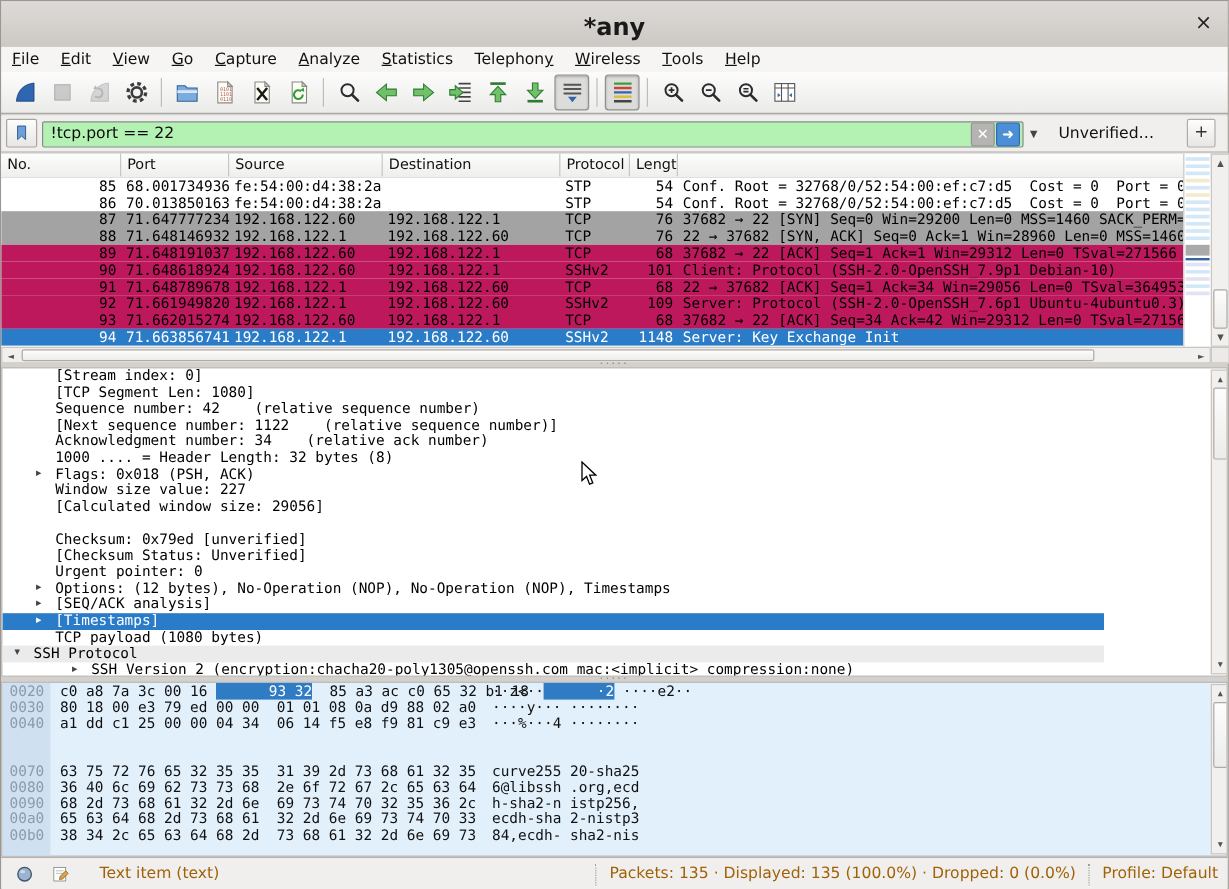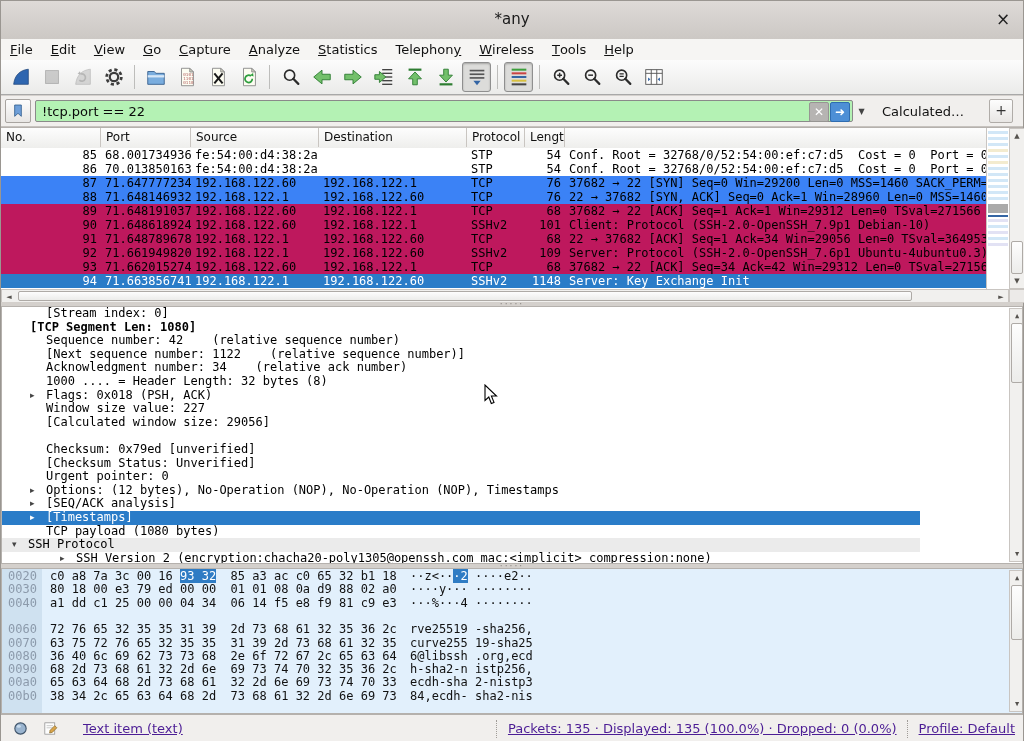--- a/index.html
+++ b/index.html
@@ -4,21 +4,21 @@
 <style>
   html,body{margin:0;padding:0;}
   body{width:1024px;height:741px;overflow:hidden;background:#d4d0cc;
        font-family:"DejaVu Sans","Liberation Sans",sans-serif;-webkit-font-smoothing:antialiased;}
   #win{position:relative;width:1024px;height:741px;background:#d4d0cc;border:1px solid #9a9691;box-sizing:border-box;}
   .mono{font-family:"DejaVu Sans Mono","Liberation Mono",monospace;}
 
   
   #titlebar{position:absolute;left:0;top:0;width:100%;height:38px;
     background:linear-gradient(#dedad7,#ccc8c4);border-bottom:1px solid #b3afa9;}
-  #title{position:absolute;left:0;right:0;top:9px;text-align:center;font-size:15px;color:#1a1a1a;}
+  #title{position:absolute;left:0;right:0;top:9px;text-align:center;font-size:20px;color:#1a1a1a;font-weight:bold;}
   #close-btn{position:absolute;right:10px;top:8px;width:20px;height:20px;text-align:center;
     font-size:17px;line-height:20px;color:#222;cursor:default;}
 
   
   #menubar{position:absolute;left:0;top:38px;width:100%;height:21px;background:#f6f5f3;
     border-bottom:1px solid #d8d4d0;display:flex;align-items:center;font-size:13px;color:#111;}
   .menu-item{padding:0 9px;height:100%;display:flex;align-items:center;}
   .menu-item u{text-decoration:underline;}
 
   
@@ -53,21 +53,21 @@
 
   
   #packetlist{position:absolute;left:0;top:126px;width:100%;height:175px;background:#fff;border-top:1px solid #b5b1ad;box-sizing:border-box;}
   #pl-header{position:absolute;left:0;top:0;width:1008px;height:20px;
     background:linear-gradient(#fdfdfd,#eeeeec);border-bottom:1px solid #b4b0ac;}
   .hcell{position:absolute;top:0;height:19px;border-right:1px solid #c9c5c1;
     font-size:12px;color:#111;line-height:19px;padding-left:5px;box-sizing:border-box;overflow:hidden;white-space:nowrap;}
   #pl-rows{position:absolute;left:0;top:20px;width:985px;height:141px;overflow:hidden;}
   .prow{position:absolute;left:0;width:100%;height:14px;font-size:12px;line-height:14px;white-space:pre;}
   .prow.c-white{background:#ffffff;color:#000;}
-  .prow.c-gray{background:#3b82f6;color:#000;}
+  .prow.c-gray{background:#a3a3a3;color:#000;}
   .prow.c-lav{background:#be185d;color:#000;}
   .prow.selected{background:#2a7cc8 !important;color:#fff !important;}
   .pcell{position:absolute;top:0;height:14px;overflow:hidden;}
   
   .sb-track{background:#f1f0ee;border:1px solid #c9c5c1;box-sizing:border-box;}
   .sb-thumb{position:absolute;background:linear-gradient(#fdfdfd,#ececea);border:1px solid #aeaaa6;border-radius:2px;box-sizing:border-box;}
   .sb-arrow{position:absolute;font-size:7px;color:#55524e;text-align:center;width:100%;}
   #pl-minimap{position:absolute;left:985px;top:0;width:23px;height:161px;background:#fff;border-left:1px solid #c9c5c1;box-sizing:border-box;}
   .mm-stripe{position:absolute;left:1px;width:20px;}
   #pl-vscroll{position:absolute;left:1008px;top:0;width:16px;height:161px;}
@@ -90,26 +90,26 @@
   #dt-vscroll{position:absolute;left:1007px;top:1px;width:16px;height:254px;}
 
   
   #hexpane{position:absolute;left:0;top:567px;width:100%;height:146px;background:#e2f0fc;
     border:1px solid #b5b1ad;box-sizing:border-box;overflow:hidden;}
   #hex-offsets{position:absolute;left:0;top:0;width:40px;height:100%;background:#cfe1f0;}
   .hline{position:absolute;left:0;width:1006px;height:13.3px;font-size:12px;line-height:13.3px;white-space:pre;color:#111;}
   .hoff{position:absolute;left:6px;color:#8c9aab;}
   .hhex{position:absolute;left:48px;}
   .hascii{position:absolute;left:408px;}
-  .hl{background:#2f7cc4;color:#fff;}
+  .hl{background:#2f7cc4;color:#fff;padding-left:44px;}
   #hx-vscroll{position:absolute;left:1007px;top:1px;width:16px;height:142px;}
 
   
   #statusbar{position:absolute;left:0;top:713px;width:100%;height:28px;background:#f1efed;
-    border-top:1px solid #b5b1ad;display:flex;align-items:center;font-size:13px;color:#4c1d95;box-sizing:border-box;text-decoration:underline;}
+    border-top:1px solid #b5b1ad;display:flex;align-items:center;font-size:13px;color:#a16207;box-sizing:border-box;}
   #expert-btn,#comment-btn{width:22px;height:22px;display:flex;align-items:center;justify-content:center;margin-left:8px;}
   #status-field{margin-left:22px;}
   #status-right{margin-left:auto;display:flex;align-items:center;}
   .st-sep{width:1px;height:18px;border-left:1px dotted #a09c98;margin:0 10px;}
   #status-profile{margin-right:8px;}
 
   
   #cursor{position:absolute;left:483px;top:383px;width:14px;height:21px;z-index:50;}
 </style>
 </head>
@@ -293,21 +293,21 @@
       <svg viewBox="0 0 24 24">
           <path d="M7 3 h10 v17 l-5-4.5 L7 20 z" fill="#6f9fd8" stroke="#2c5a8c" stroke-width="1.2"></path>
         </svg>
     </div>
     <div id="filter-input-wrap">
       <input id="filter-input" type="text" value="!tcp.port == 22" style="">
       <div class="in-btn" id="clear-btn">✕</div>
       <div class="in-btn" id="apply-btn">➜</div>
     </div>
     <div id="filter-caret">▼</div>
-    <div id="expression-label">Calculated…</div>
+    <div id="expression-label">Unverified…</div>
     <div id="add-filter-btn">+</div>
   </div>
 
   <div id="packetlist">
     <div id="pl-header">
         <div class="hcell" style="left: 0px; width: 100px;">No.</div>
         <div class="hcell" style="left: 100px; width: 90px;">Port</div>
         <div class="hcell" style="left: 190px; width: 128px;">Source</div>
         <div class="hcell" style="left: 318px; width: 148px;">Destination</div>
         <div class="hcell" style="left: 466px; width: 58px;">Protocol</div>
@@ -363,21 +363,21 @@
 
   <div class="splitter" style="top:301px">·····</div>
 
   <div id="details" class="mono">
     <div id="dt-vscroll" class="sb-track">
       <div class="sb-arrow" style="top:3px">▲</div>
       <div class="sb-thumb" style="left:1px;width:12px;top:14px;height:60px"></div>
       <div class="sb-arrow" style="bottom:3px">▼</div>
     </div>
   <div class="dline" style="top: 0px;"><span class="dtext" style="left: 44px;">[Stream index: 0]</span></div>
-      <div class="dline" style="top: 13.6px;"><span class="dtext" style="left: 28px; font-weight: bold;">[TCP Segment Len: 1080]</span></div>
+      <div class="dline" style="top: 13.6px;"><span class="dtext" style="left: 44px;">[TCP Segment Len: 1080]</span></div>
       <div class="dline" style="top: 27.2px;"><span class="dtext" style="left: 44px;">Sequence number: 42    (relative sequence number)</span></div>
       <div class="dline" style="top: 40.8px;"><span class="dtext" style="left: 44px;">[Next sequence number: 1122    (relative sequence number)]</span></div>
       <div class="dline" style="top: 54.4px;"><span class="dtext" style="left: 44px;">Acknowledgment number: 34    (relative ack number)</span></div>
       <div class="dline" style="top: 68px;"><span class="dtext" style="left: 44px;">1000 .... = Header Length: 32 bytes (8)</span></div>
       <div class="dline" style="top: 81.6px;"><span class="dexp" style="left: 28px;">▸</span><span class="dtext" style="left: 44px;">Flags: 0x018 (PSH, ACK)</span></div>
       <div class="dline" style="top: 95.2px;"><span class="dtext" style="left: 44px;">Window size value: 227</span></div>
       <div class="dline" style="top: 108.8px;"><span class="dtext" style="left: 44px;">[Calculated window size: 29056]</span></div>
       <div class="dline" style="top: 136px;"><span class="dtext" style="left: 44px;">Checksum: 0x79ed [unverified]</span></div>
       <div class="dline" style="top: 149.6px;"><span class="dtext" style="left: 44px;">[Checksum Status: Unverified]</span></div>
       <div class="dline" style="top: 163.2px;"><span class="dtext" style="left: 44px;">Urgent pointer: 0</span></div>
@@ -394,22 +394,21 @@
   <div id="hexpane" class="mono">
     <div id="hex-offsets"></div>
     <div id="hx-vscroll" class="sb-track">
       <div class="sb-arrow" style="top:3px">▲</div>
       <div class="sb-thumb" style="left:1px;width:12px;top:14px;height:55px"></div>
       <div class="sb-arrow" style="bottom:3px">▼</div>
     </div>
   <div class="hline" style="top: 1px;"><span class="hoff">0020</span><span class="hhex">c0 a8 7a 3c 00 16 <span class="hl">93 32</span>  85 a3 ac c0 65 32 b1 18</span><span class="hascii">··z&lt;··<span class="hl">·2</span> ····e2··</span></div>
       <div class="hline" style="top: 14.3px;"><span class="hoff">0030</span><span class="hhex">80 18 00 e3 79 ed 00 00  01 01 08 0a d9 88 02 a0</span><span class="hascii">····y··· ········</span></div>
       <div class="hline" style="top: 27.6px;"><span class="hoff">0040</span><span class="hhex">a1 dd c1 25 00 00 04 34  06 14 f5 e8 f9 81 c9 e3</span><span class="hascii">···%···4 ········</span></div>
-      <div class="hline" style="top: 54.2px;"><span class="hoff">0060</span><span class="hhex">72 76 65 32 35 35 31 39  2d 73 68 61 32 35 36 2c</span><span class="hascii">rve25519 -sha256,</span></div>
-      <div class="hline" style="top: 67.5px;"><span class="hoff">0070</span><span class="hhex">63 75 72 76 65 32 35 35  31 39 2d 73 68 61 32 35</span><span class="hascii">curve255 19-sha25</span></div>
+      <div class="hline" style="top: 67.5px;"><span class="hoff">0070</span><span class="hhex">63 75 72 76 65 32 35 35  31 39 2d 73 68 61 32 35</span><span class="hascii">curve255 20-sha25</span></div>
       <div class="hline" style="top: 80.8px;"><span class="hoff">0080</span><span class="hhex">36 40 6c 69 62 73 73 68  2e 6f 72 67 2c 65 63 64</span><span class="hascii">6@libssh .org,ecd</span></div>
       <div class="hline" style="top: 94.1px;"><span class="hoff">0090</span><span class="hhex">68 2d 73 68 61 32 2d 6e  69 73 74 70 32 35 36 2c</span><span class="hascii">h-sha2-n istp256,</span></div>
       <div class="hline" style="top: 107.4px;"><span class="hoff">00a0</span><span class="hhex">65 63 64 68 2d 73 68 61  32 2d 6e 69 73 74 70 33</span><span class="hascii">ecdh-sha 2-nistp3</span></div>
       <div class="hline" style="top: 120.7px;"><span class="hoff">00b0</span><span class="hhex">38 34 2c 65 63 64 68 2d  73 68 61 32 2d 6e 69 73</span><span class="hascii">84,ecdh- sha2-nis</span></div>
     </div>
 
   <div id="statusbar">
     <div id="expert-btn">
       <svg viewBox="0 0 24 24" width="17" height="17">
         <circle cx="12" cy="12" r="8" fill="#9ab4cf" stroke="#41556b" stroke-width="1.6"></circle>

